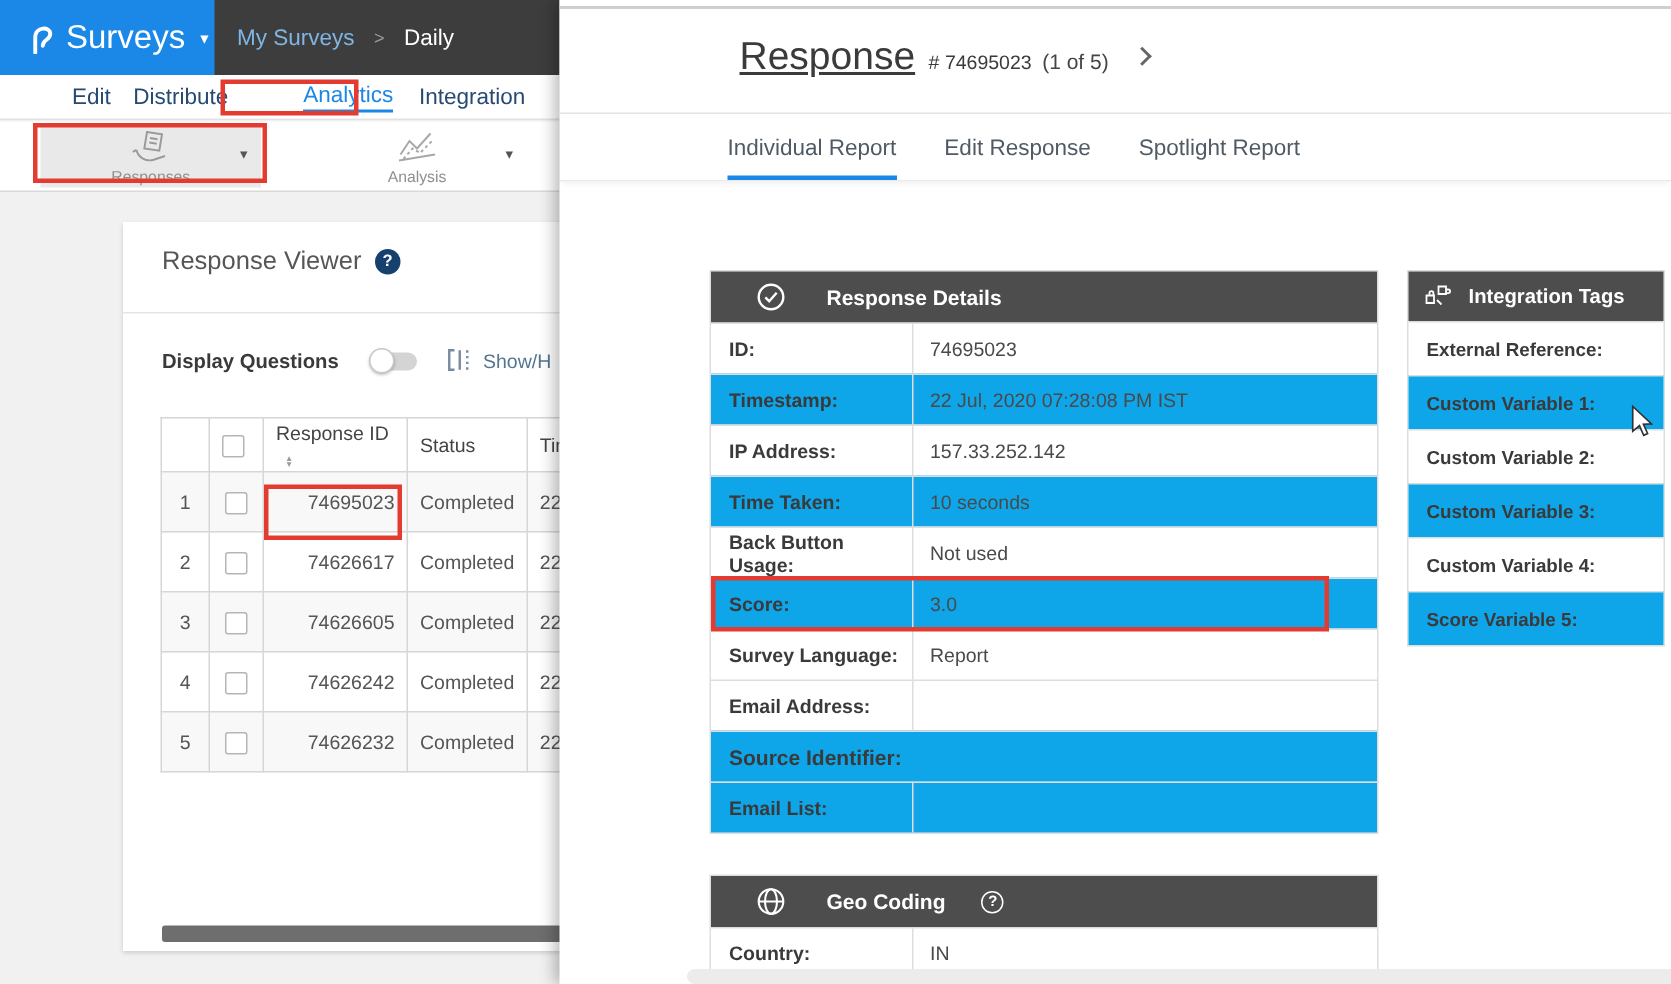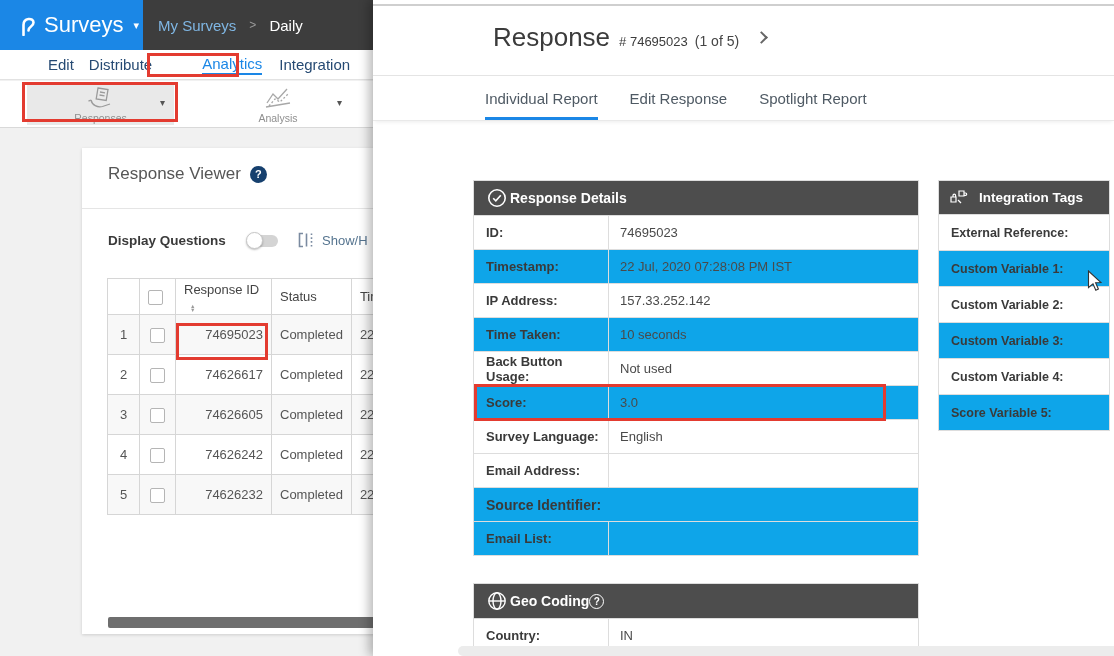--- a/index.html
+++ b/index.html
@@ -66,35 +66,35 @@
   .sort-ic { display:inline-flex; flex-direction:column; margin-left:6px; vertical-align:1px;
     font-size:5.5px; color:#9a9a9a; line-height:4px; }
   #hscrollbar { position:absolute; left:26px; top:469px; width:450px; height:11px;
     background:#6e6e6e; border-radius:2px; }
 
   
   #overlay { left:373px; top:0; width:741px; height:656px; background:#fff;
     box-shadow:-4px 0 10px rgba(0,0,0,.28); }
   #overlay-hairline { position:absolute; left:0; top:4px; width:100%; height:2px; background:#cfcfcf; }
   #ov-title-row { position:absolute; left:120px; top:22px; display:flex; align-items:baseline; }
-  #ov-title { font-size:26px; color:#3b3b3b; font-weight:500; }
+  #ov-title { font-size:26px; color:#3b3b3b; font-weight:500;text-decoration:underline; }
   #ov-ref { font-size:13px; color:#3b3b3b; margin-left:9px; }
   #ov-pos { font-size:14px; color:#454545; margin-left:7px; }
   #ov-next { position:absolute; left:384px; top:33px; width:9px; height:9px;
     border-top:2px solid #666; border-right:2px solid #666; transform:rotate(45deg); cursor:pointer; }
   #ov-tabs { position:absolute; left:0; top:75px; width:100%; height:46px;
     border-top:1px solid #e4e4e4; border-bottom:1px solid #e9e9e9;
     box-shadow:0 3px 4px -2px rgba(0,0,0,.08); display:flex; align-items:center;
     padding-left:112px; gap:32px; }
   .ov-tab { font-size:15px; color:#4f5a64; height:100%; display:flex; align-items:center; cursor:pointer; }
   .ov-tab.active { border-bottom:3px solid #1b87e6; padding-top:3px; }
 
   .panel { position:absolute; background:#fff; border:1px solid #ddd; }
   .panel-header { background:#4d4d4d; color:#fff; display:flex; align-items:center;
-    padding-left:13px; gap:3px; font-weight:bold; }
+    padding-left:30px; gap:27px; font-weight:bold; }
   .panel-header .ph-title { font-size:14px; }
   .drow { display:flex; border-top:1px solid #ddd; align-items:center; }
   .drow:first-of-type { border-top:none; }
   .drow.gray { background:#0ea5e9; }
   .dlabel { width:135px; padding-left:12px; font-size:13px; font-weight:bold; color:#3a3a3a;
     align-self:stretch; display:flex; align-items:center; border-right:1px solid #ddd; }
   .dlabel.full { width:100%; border-right:none; font-size:14px; }
   .dvalue { padding-left:11px; font-size:13px; color:#4a4a4a; }
 
   #details-panel { left:100px; top:180px; width:446px; }
@@ -300,21 +300,21 @@
     <div class="drow">
       <span class="dlabel">Back Button Usage:</span>
       <span class="dvalue">Not used</span>
     </div>
     <div class="drow gray">
       <span class="dlabel">Score:</span>
       <span class="dvalue">3.0</span>
     </div>
     <div class="drow">
       <span class="dlabel">Survey Language:</span>
-      <span class="dvalue">English</span>
+      <span class="dvalue">Report</span>
     </div>
     <div class="drow">
       <span class="dlabel">Email Address:</span>
       <span class="dvalue"></span>
     </div>
     <div class="drow gray">
       <span class="dlabel full">Source Identifier:</span>
     </div>
     <div class="drow gray">
       <span class="dlabel">Email List:</span>

